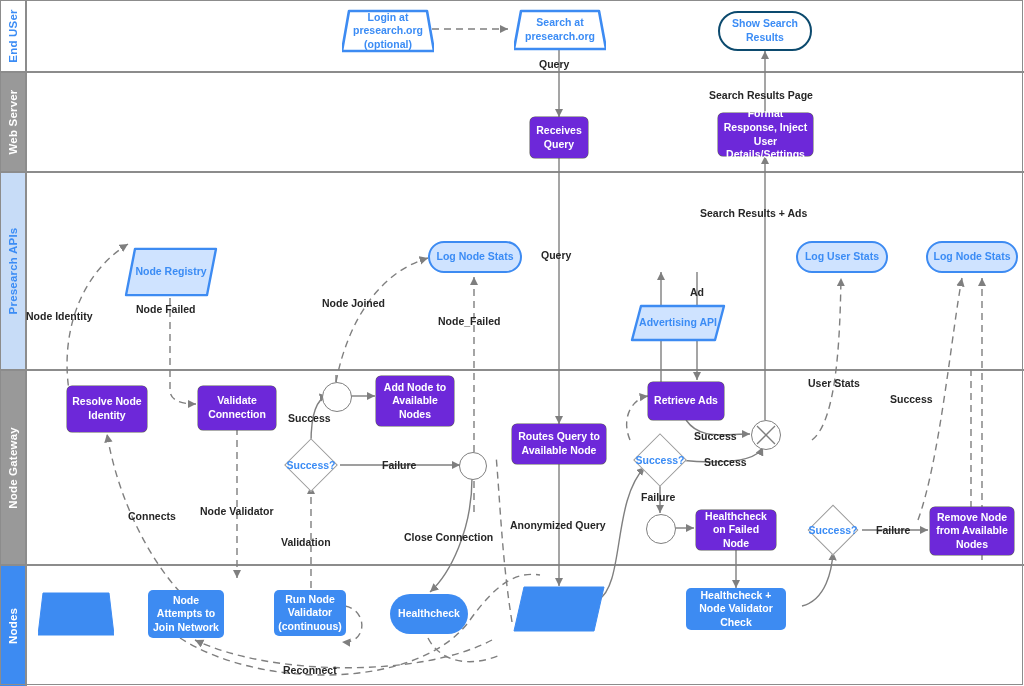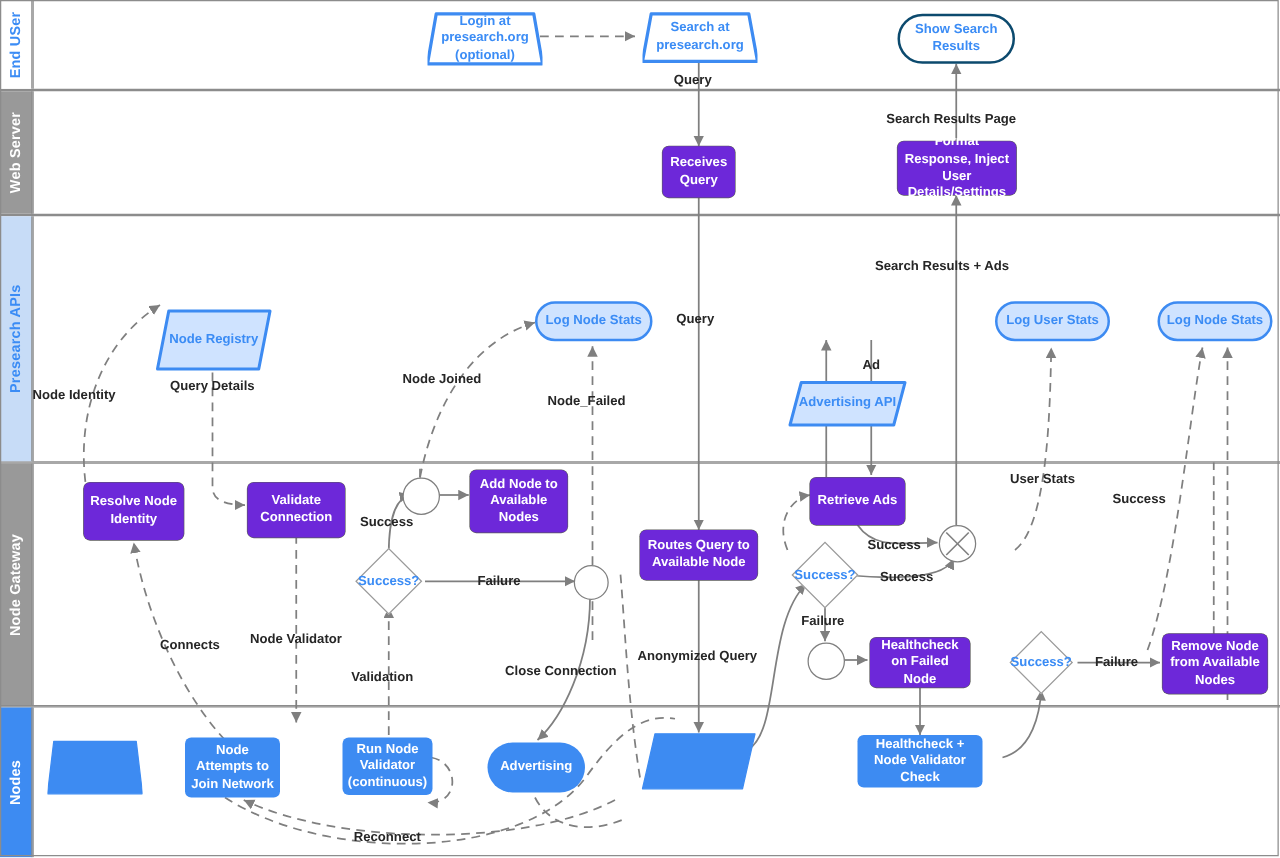--- a/index.html
+++ b/index.html
@@ -232,21 +232,21 @@
 
   <div class="node n-bluelite pill" style="left:796px;top:241px;width:92px;height:32px;">
     <span>Log User Stats</span>
   </div>
 
   <div class="node n-bluelite pill" style="left:926px;top:241px;width:92px;height:32px;">
     <span>Log Node Stats</span>
   </div>
 
   <div class="elabel" style="left:26px;top:310px;">Node  Identity</div>
-  <div class="elabel" style="left:136px;top:303px;">Query  Details</div>
+  <div class="elabel" style="left:136px;top:303px;">Node  Failed</div>
   <div class="elabel" style="left:322px;top:297px;">Node  Joined</div>
   <div class="elabel" style="left:438px;top:315px;">Node_Failed</div>
   <div class="elabel" style="left:541px;top:249px;">Query</div>
   <div class="elabel" style="left:700px;top:207px;">Search  Results  +  Ads</div>
   <div class="elabel" style="left:641px;top:311px;">Query</div>
   <div class="elabel" style="left:690px;top:286px;">Ad</div>
 
   <div class="node n-gray" style="left:67px;top:386px;width:80px;height:46px;">
     <span>Resolve Node Identity</span>
   </div>
@@ -324,21 +324,21 @@
 
   <div class="node n-blue" style="left:274px;top:590px;width:72px;height:46px;">
     <span>Run Node Validator (continuous)</span>
   </div>
 
   <div class="node n-blue" style="left:148px;top:590px;width:76px;height:48px;">
     <span>Node Attempts to Join Network</span>
   </div>
 
   <div class="node n-blue pill" style="left:390px;top:594px;width:78px;height:40px;">
-    <span>Advertising</span>
+    <span>Healthcheck</span>
   </div>
 
   <div class="node" style="left:513px;top:586px;width:92px;height:46px;color:#ffffff;">
     <svg class="trapbg" viewBox="0 0 92 46" preserveAspectRatio="none">
       <path d="M11,1 L91,1 L81,45 L1,45 Z" fill="#3d8bf2" stroke="#3d8bf2" stroke-width="1" stroke-linejoin="round" vector-effect="non-scaling-stroke"></path>
     </svg>
     <span class="plabel">Executes Query, Returns Results Data</span>
   </div>
 
   <div class="node n-blue" style="left:686px;top:588px;width:100px;height:42px;">

